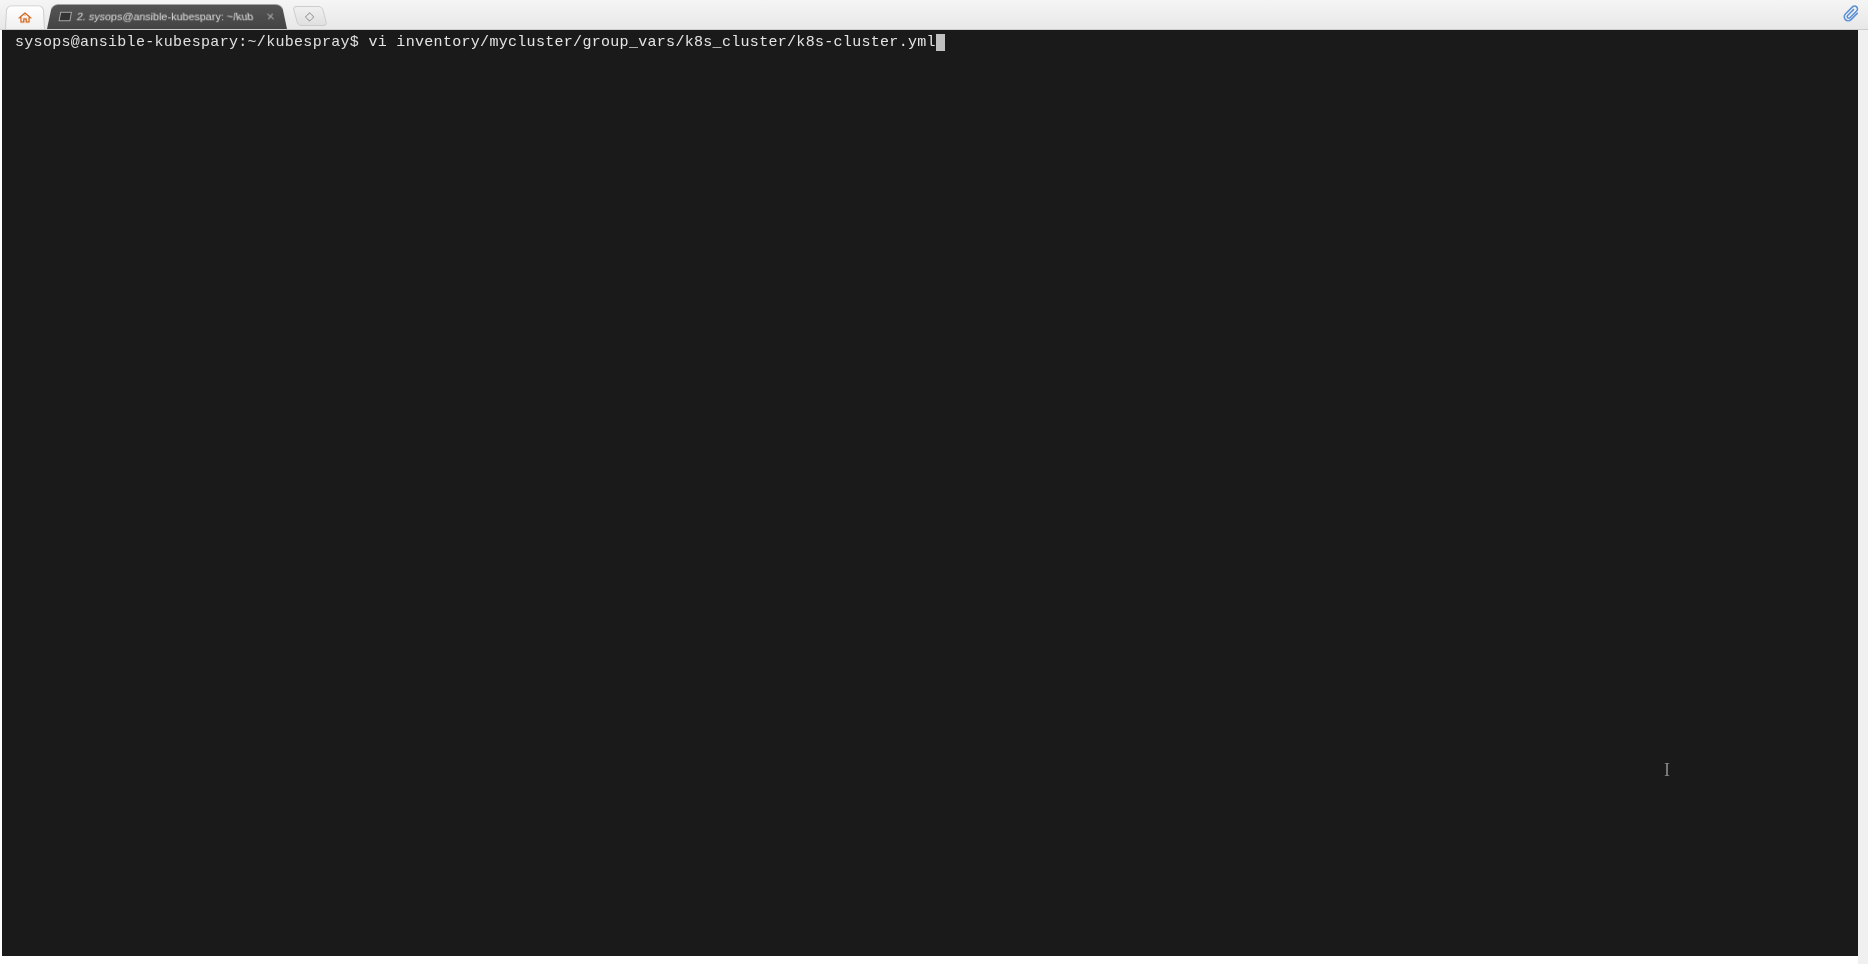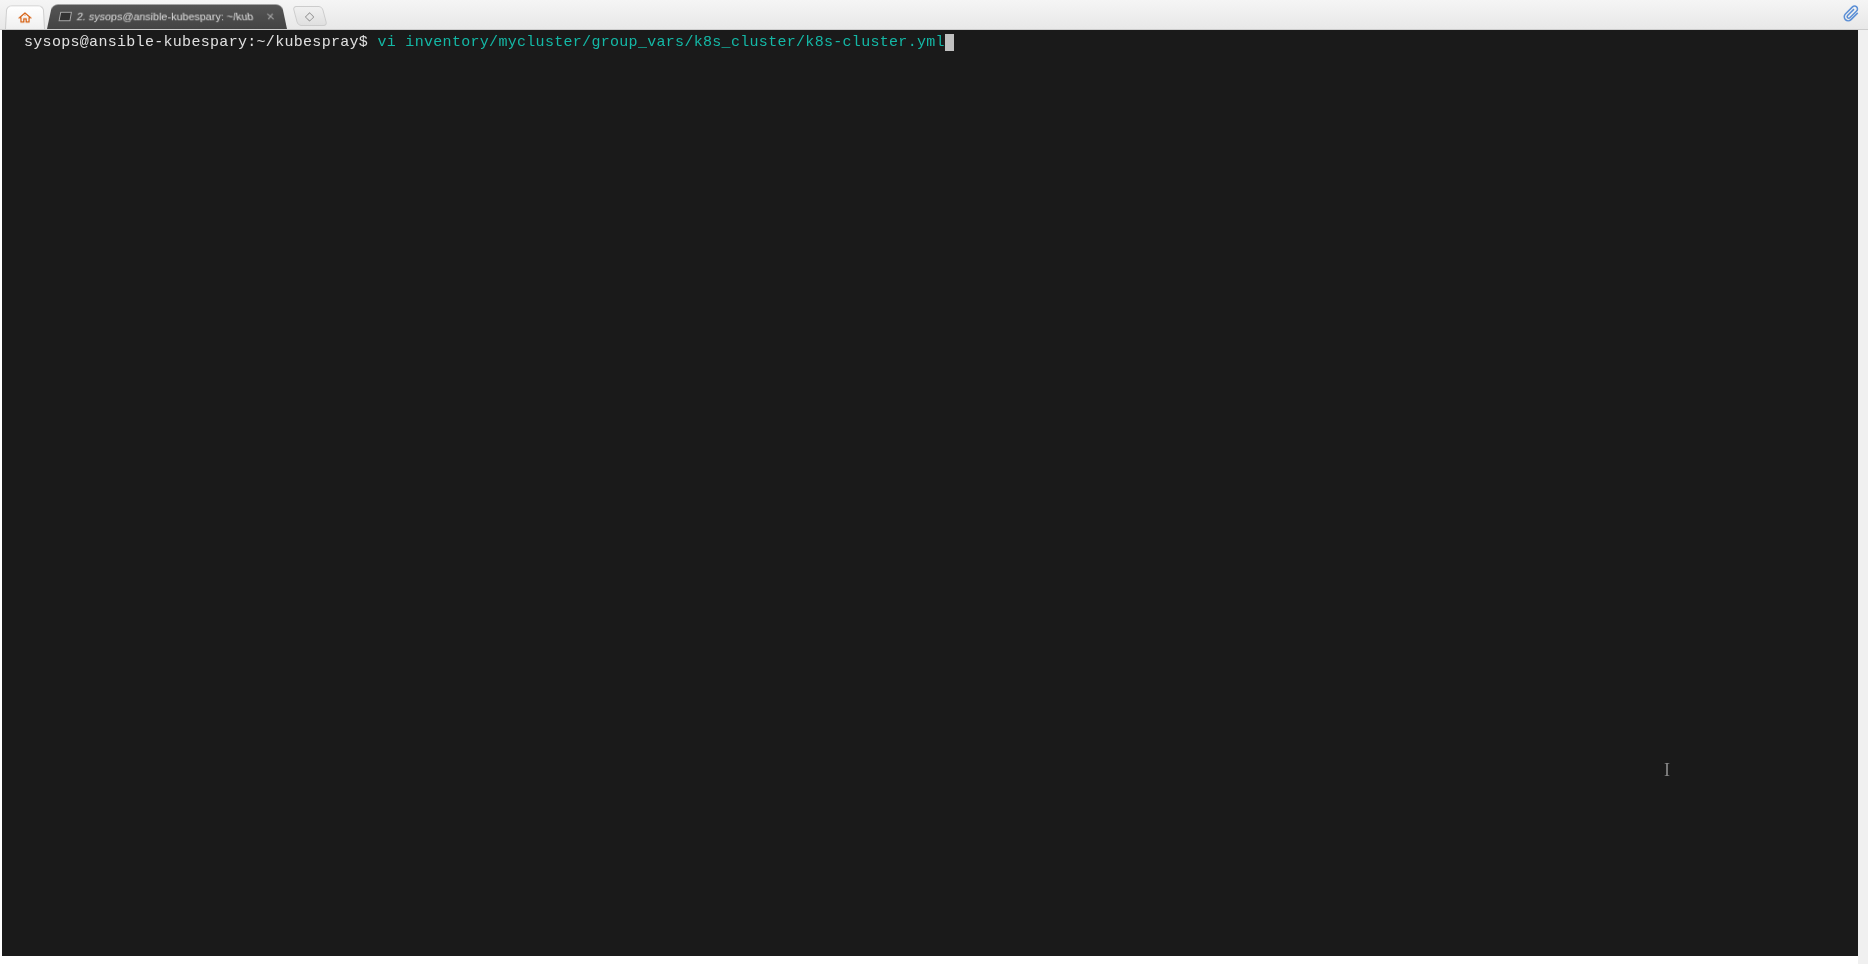--- a/index.html
+++ b/index.html
@@ -113,40 +113,40 @@
       width: 18px;
       height: 18px;
       color: #5b8fd6;
     }
     
     .terminal-area {
       background: #1a1a1a;
       width: calc(100% - 12px);
       height: calc(100% - 38px);
       margin: 0 0 0 2px;
-      padding: 4px 22px;
+      padding: 4px 13px;
       font-family: 'Consolas', 'Monaco', 'Courier New', monospace;
       font-size: 15px;
       color: #e0e0e0;
       position: relative;
       letter-spacing: 0.3px;
     }
     
     .terminal-line {
       display: flex;
       flex-wrap: nowrap;
       white-space: pre;
     }
     
     .prompt {
       color: #e0e0e0;
     }
     
     .command {
-      color: #14b8a6;
+      color: #e5e5e5;
     }
     
     .cursor-block {
       display: inline-block;
       width: 9px;
       height: 17px;
       background: #c0c0c0;
       vertical-align: text-bottom;
       margin-left: 0px;
     }

